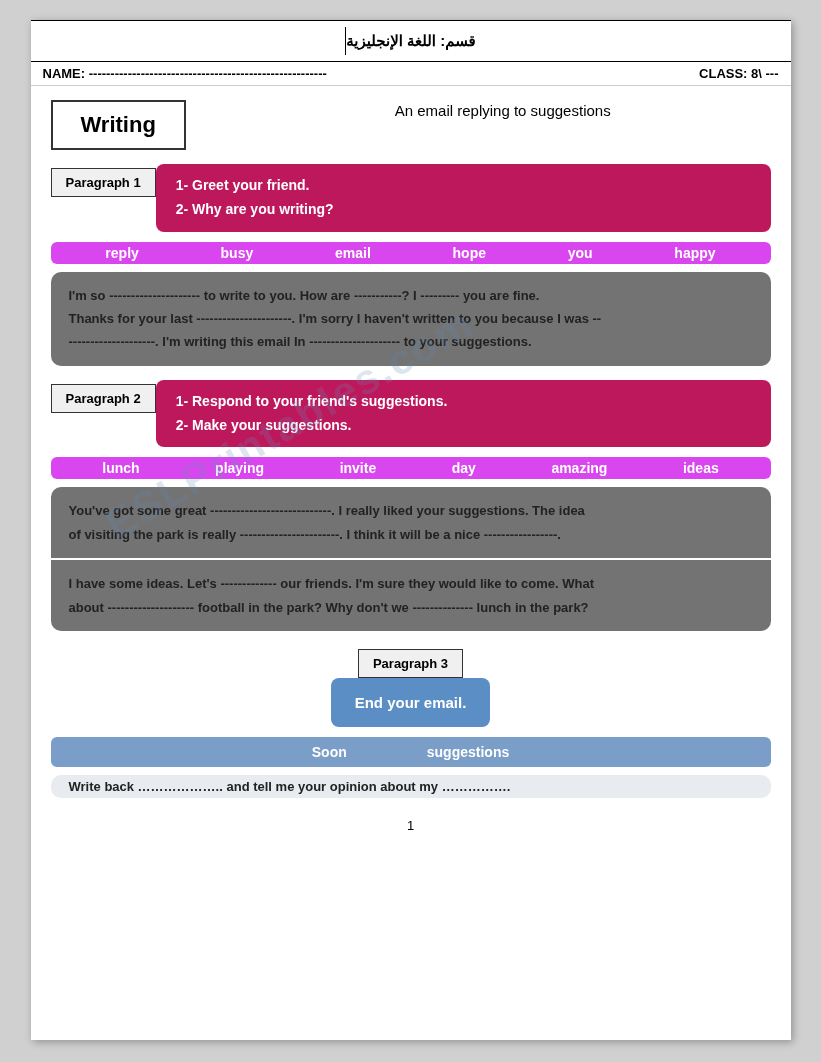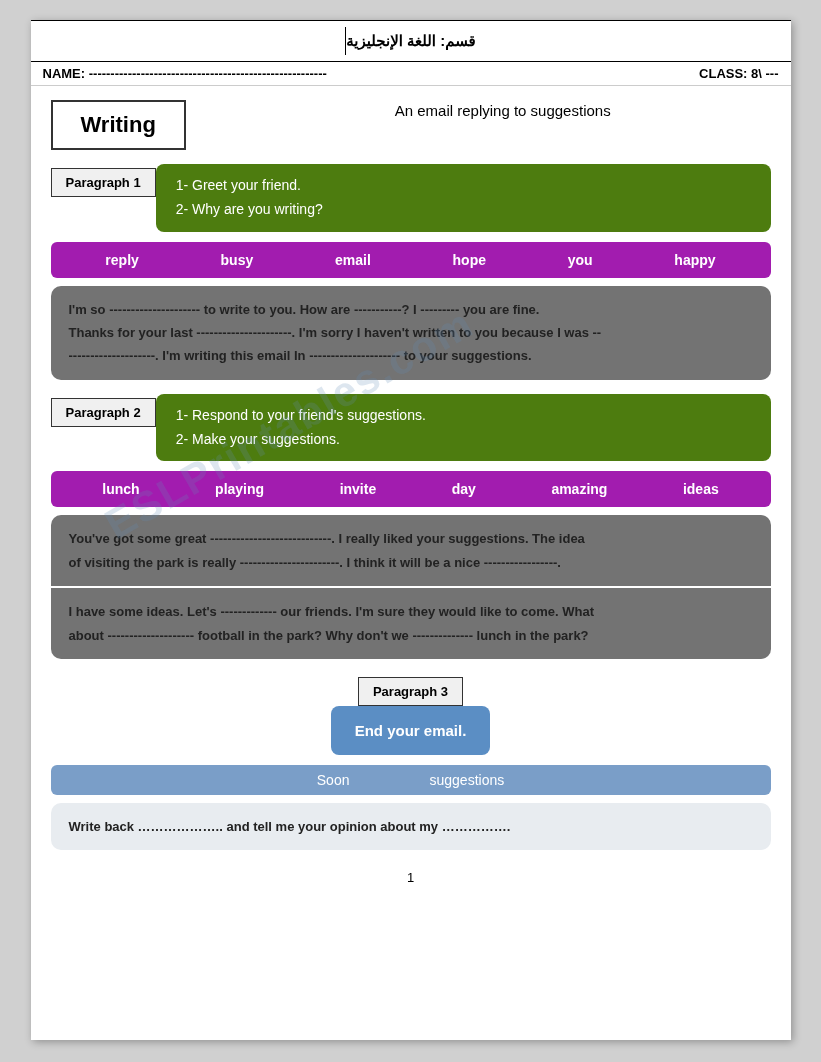--- a/index.html
+++ b/index.html
@@ -80,35 +80,35 @@
     .paragraph-label {
       border: 1px solid #333;
       padding: 6px 14px;
       font-size: 13px;
       font-weight: bold;
       background: #f0f0f0;
       white-space: nowrap;
       margin-top: 4px;
     }
     .blue-instruction-box {
-      background: #4d7c0f;
-      color: #fff;
-      font-weight: normal;
+      background: #be185d;
+      color: #fff;
+      font-weight: bold;
       font-size: 14px;
       padding: 10px 20px;
       border-radius: 8px;
       flex: 1;
       line-height: 1.7;
     }
     .word-bank-bar {
-      background: #a21caf;
+      background: #d946ef;
       color: #fff;
       font-weight: bold;
       font-size: 14px;
-      padding: 10px 14px;
+      padding: 3px 14px;
       border-radius: 6px;
       display: flex;
       justify-content: space-around;
       margin-bottom: 8px;
       margin-top: 2px;
     }
     .fill-text-box {
       background: #737373;
       border-radius: 10px;
       padding: 12px 18px;
@@ -128,32 +128,32 @@
       background: #5b8ec4;
       color: #fff;
       font-weight: bold;
       font-size: 15px;
       padding: 16px 24px;
       border-radius: 8px;
     }
     .word-bank-bar-small {
       background: #7a9ec8;
       color: #fff;
-      font-weight: normal;
+      font-weight: bold;
       font-size: 14px;
       padding: 7px 14px;
       border-radius: 6px;
       display: flex;
       justify-content: space-around;
       margin-bottom: 8px;
     }
     .last-fill-box {
       background: #e8ecf0;
       border-radius: 10px;
-      padding: 12px 18px;
+      padding: 0 18px;
       font-size: 13px;
       font-weight: bold;
       line-height: 1.8;
       color: #222;
     }
     .page-number {
       text-align: center;
       font-size: 13px;
       margin-top: 20px;
       margin-bottom: 10px;

